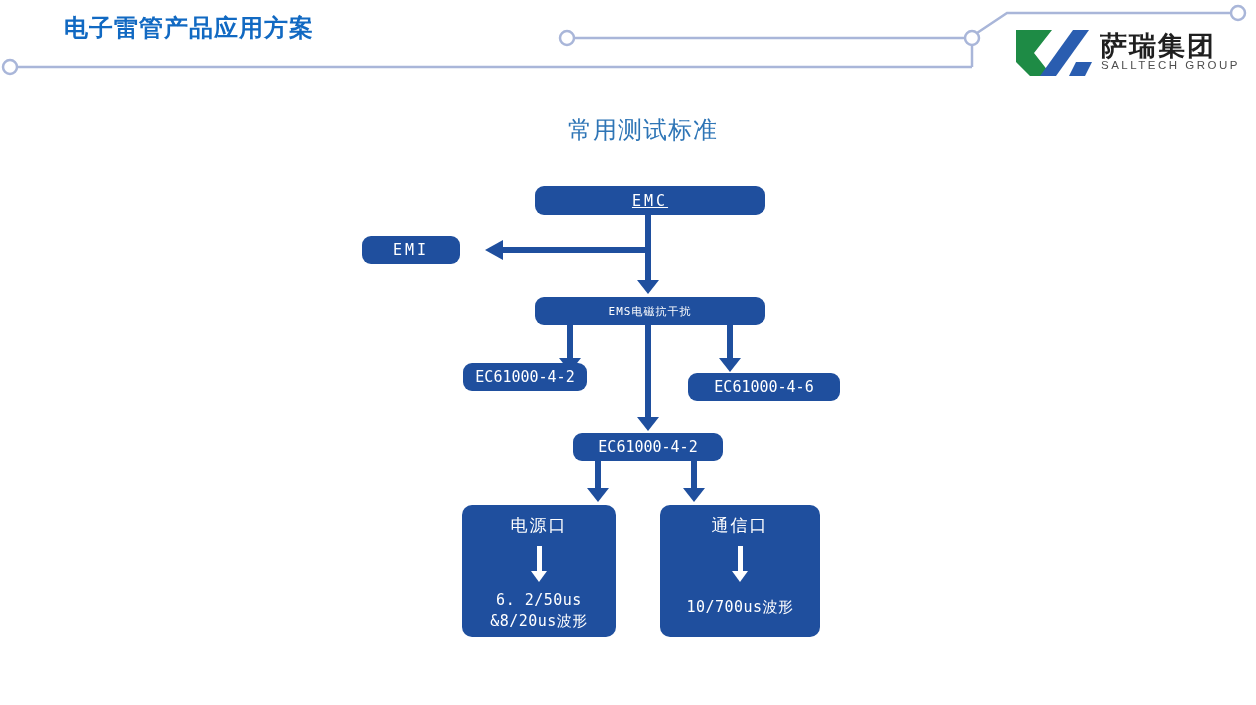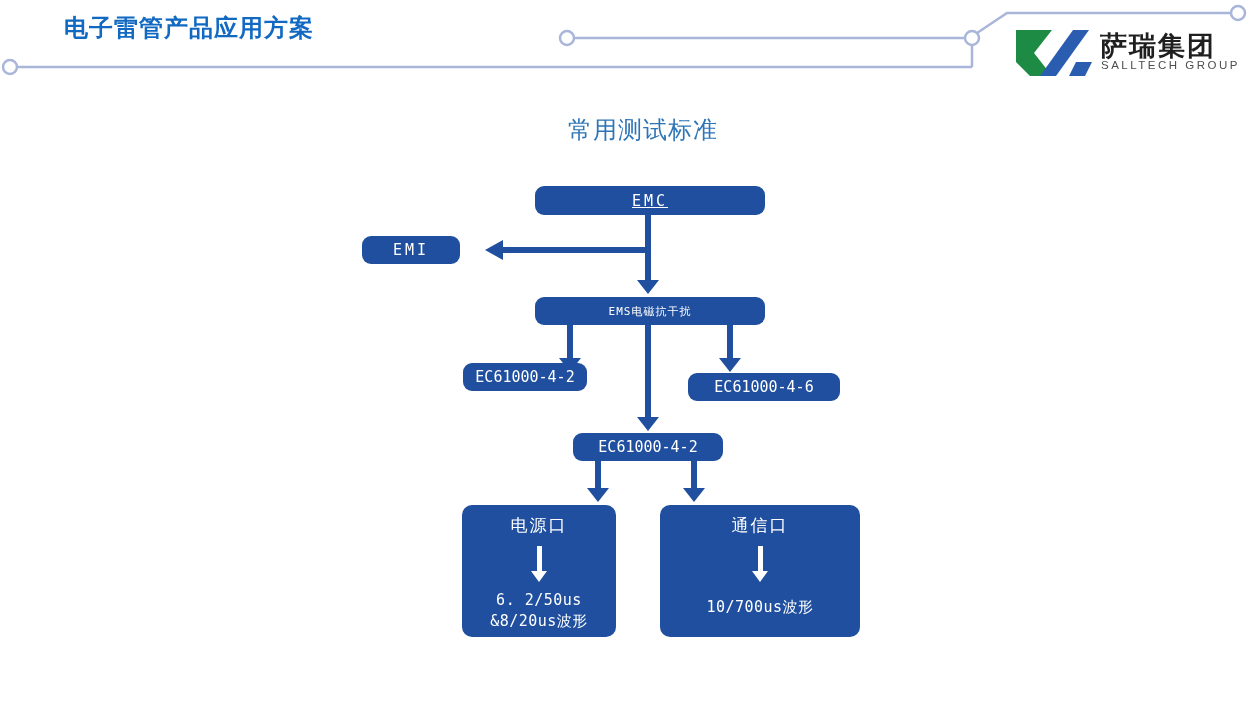--- a/index.html
+++ b/index.html
@@ -58,21 +58,21 @@
 
   .big-node {
     position:absolute;
     background:var(--node-blue);
     color:#fff;
     border-radius:10px;
     display:flex; flex-direction:column; align-items:center;
     font-family:"DejaVu Sans Mono","Liberation Mono",monospace;
   }
   .node-power { left:430px; top:505px; width:154px; height:132px;margin-left:32px; }
-  .node-comm  { left:660px; top:505px; width:200px; height:132px; }
+  .node-comm  { left:660px; top:505px; width:160px; height:132px; }
   .big-node .big-title { margin-top:9px; font-size:17px; letter-spacing:2px; }
   .white-arrow { margin-top:9px; display:flex; flex-direction:column; align-items:center; }
   .white-arrow .wa-shaft { width:5px; height:25px; background:#fff; }
   .white-arrow .wa-head  { width:0; height:0; border-left:8px solid transparent; border-right:8px solid transparent; border-top:11px solid #fff; }
   .wave-lines { margin-top:8px; text-align:center; font-size:15px; line-height:21px; letter-spacing:0.5px; }
   .wave-single { margin-top:16px; text-align:center; font-size:15px; letter-spacing:0.5px; }
 
   
   .shaft { position:absolute; background:var(--node-blue); }
   .head-down {

